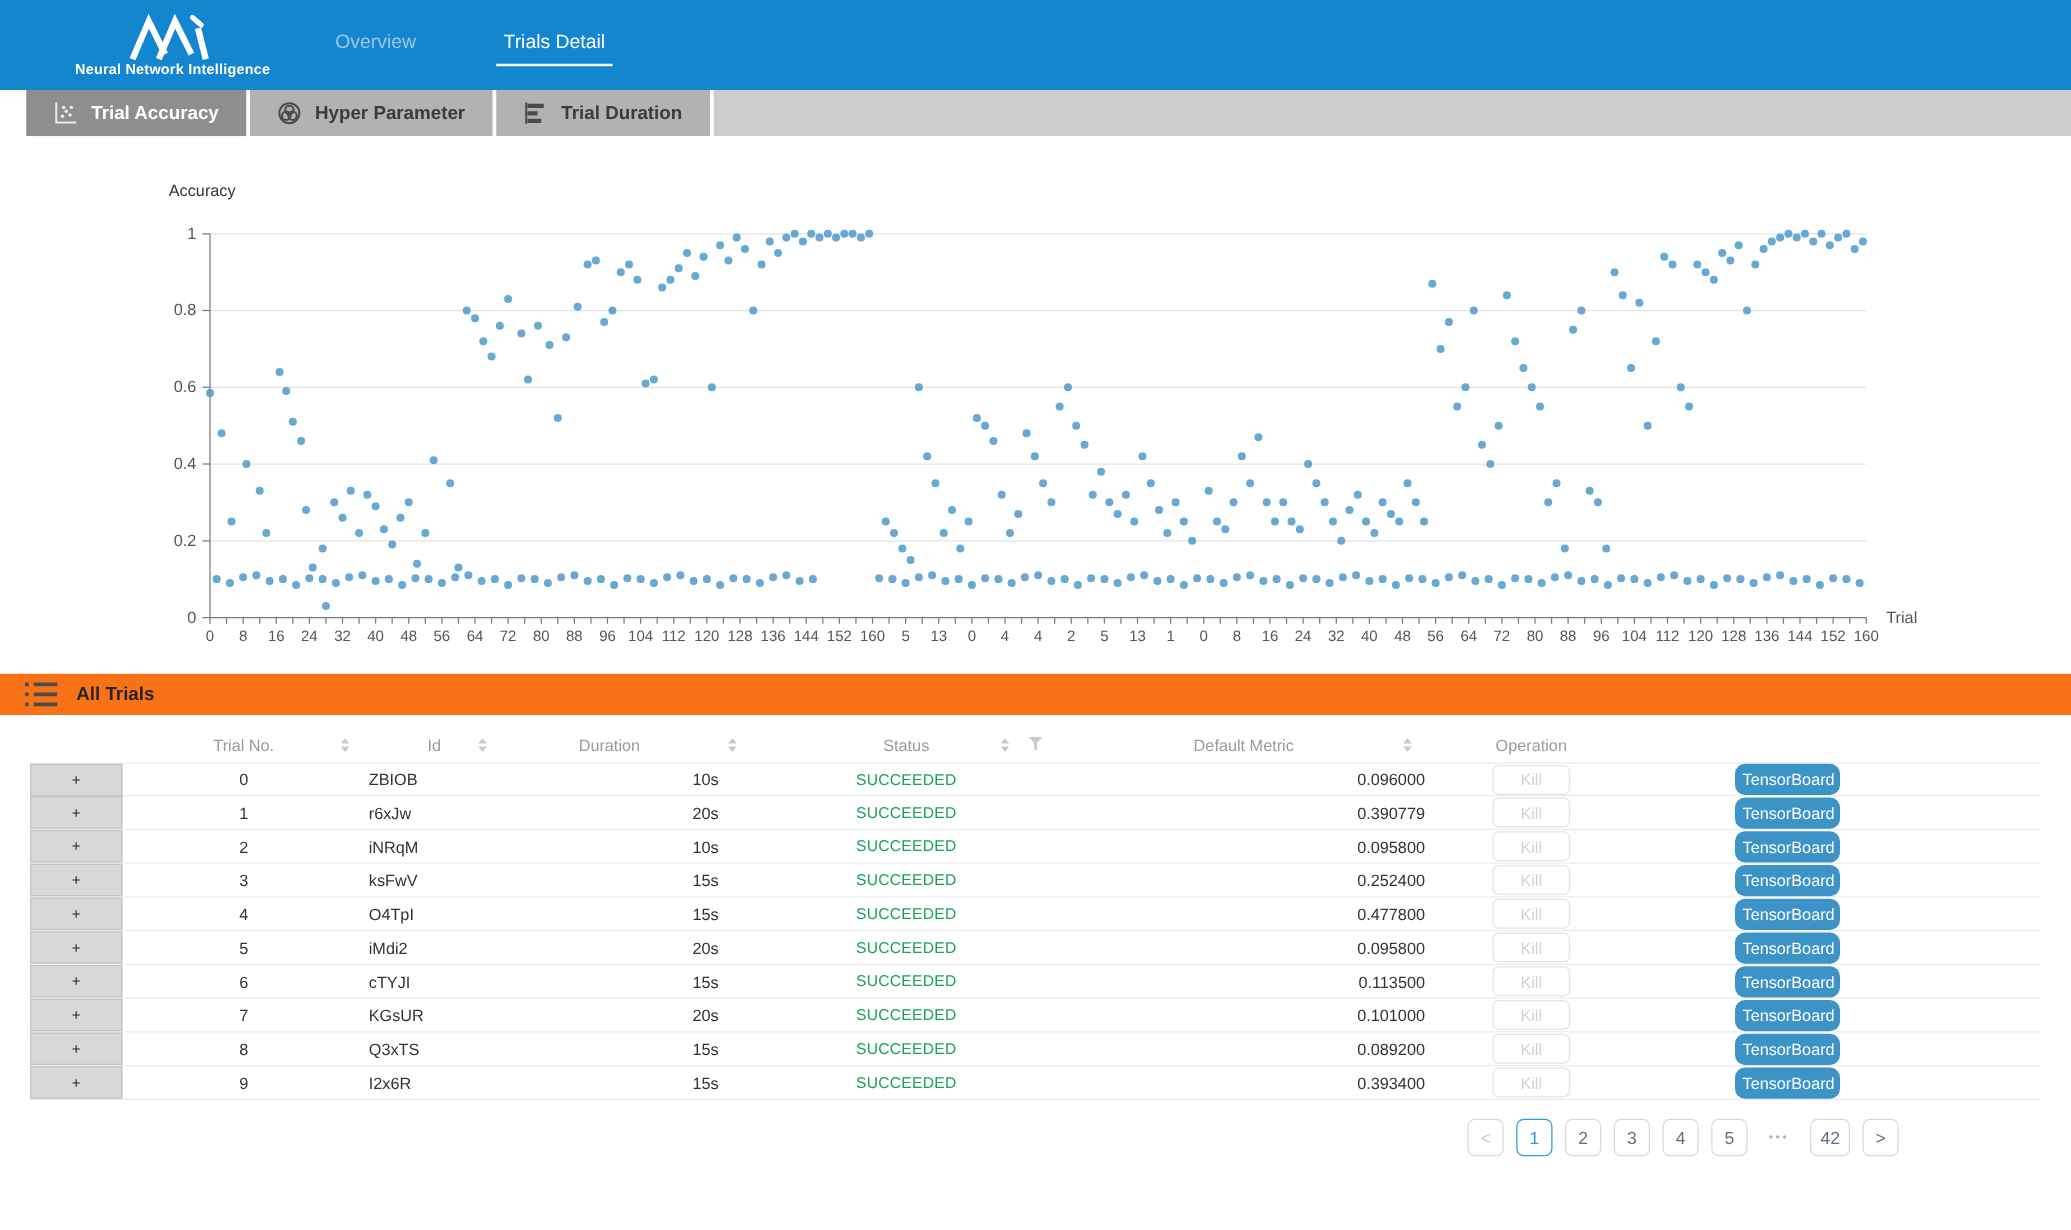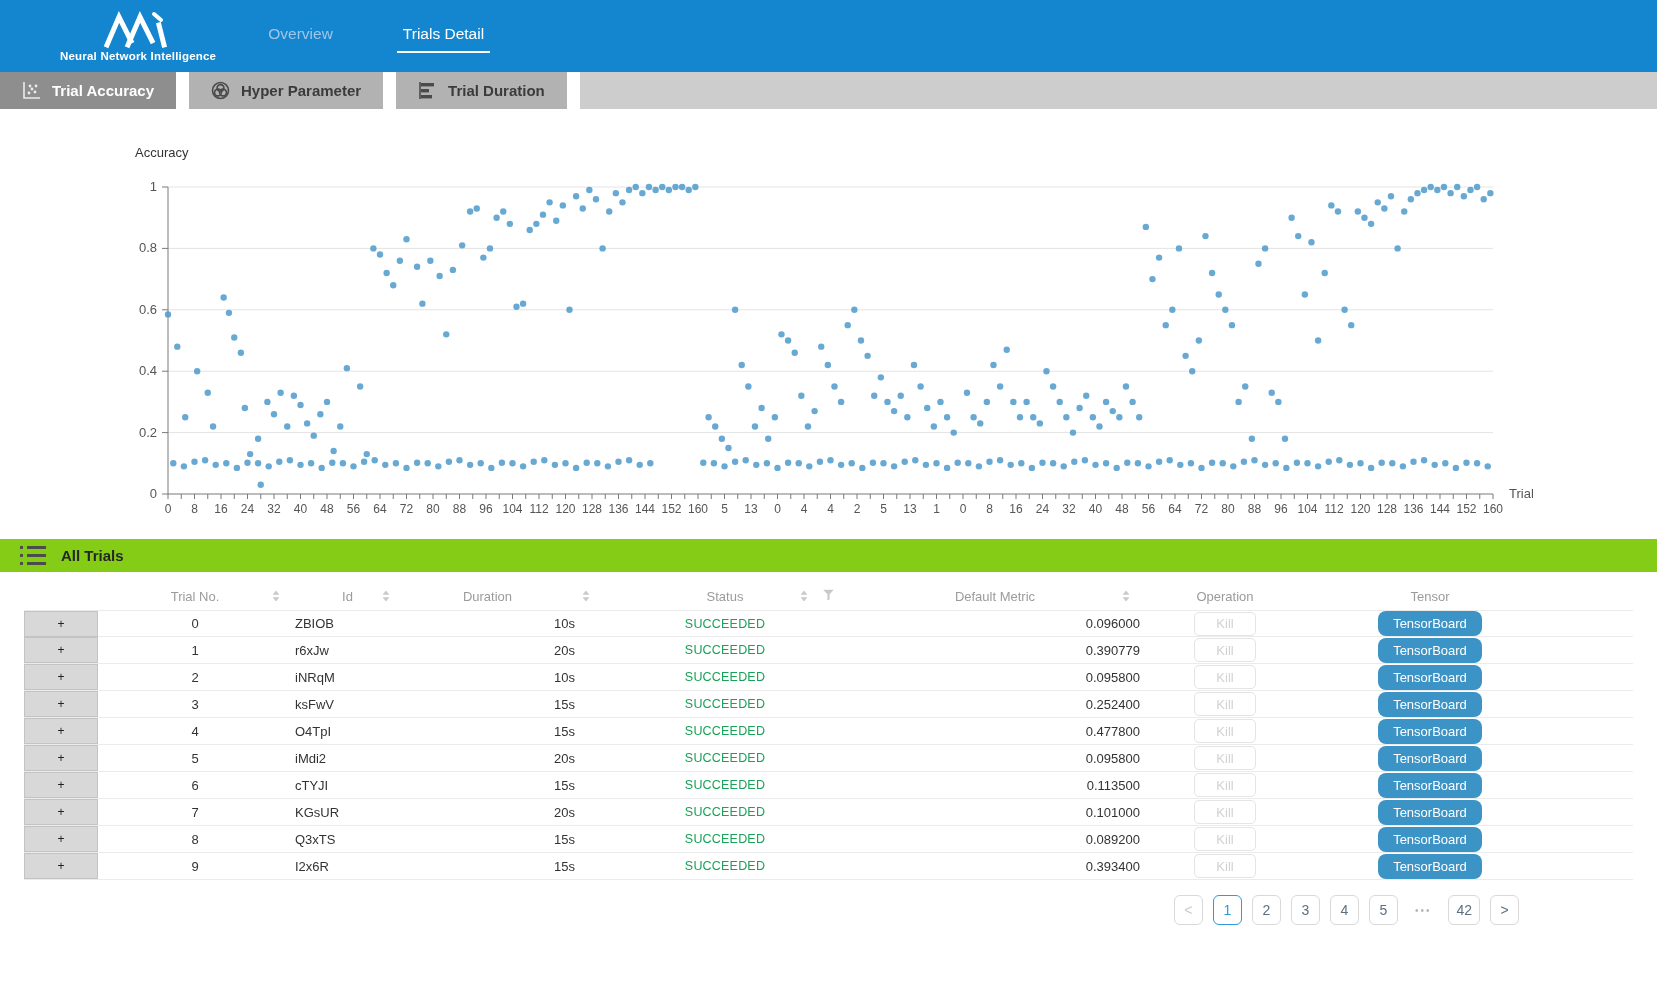--- a/index.html
+++ b/index.html
@@ -14,33 +14,33 @@
     --point:#4e9acb; --page-active:#2f9bd8;
   }
   
   .header{ height:72px; background:var(--header-bg); display:flex; align-items:center; }
   .logo{ margin-left:60px; display:flex; flex-direction:column; align-items:center; color:#fff;justify-content:flex-end; }
   .logo-caption{ font-size:11.5px; font-weight:bold; letter-spacing:.2px; margin-top:1px; }
   .nav{ display:flex; margin-left:46px; gap:58px; height:100%; align-items:center;justify-content:space-between; }
   .nav-item{ font-size:15.5px; color:#9ec6e8; cursor:pointer; padding:6px 6px 8px; border-bottom:2px solid transparent; }
   .nav-item.active{ color:#fff; border-bottom:2px solid #fff; }
   
-  .tabstrip{ height:37px; background:#fff; display:flex; gap:13px; }
+  .tabstrip{ height:37px; background:#fff; display:flex; gap:3px;padding-left:21px; }
   .tab{ display:flex; align-items:center; gap:11px; padding:0 22px; background:#b2b2b2;
         font-size:15px; font-weight:600; color:#3b3b3b; cursor:pointer; }
   .tab.active{ background:#8e8e8e; color:#fff; }
   .tab svg .ln{ stroke:#4a4a4a; fill:none; stroke-width:1.6; }
   .tab svg .dt{ fill:#4a4a4a; }
   .tab.active svg .ln{ stroke:#ececec; }
   .tab.active svg .dt{ fill:#ececec; }
   .tabstrip-filler{ flex:1; background:#cdcdcd; }
   
   .chart-wrap{ height:424px; position:relative; background:#fff; }
   
-  .alltrials-bar{ height:33px; background:#84cc16; display:flex; align-items:center; margin-top:6px;text-align:center; }
+  .alltrials-bar{ height:33px; background:#f97316; display:flex; align-items:center; margin-top:6px;text-align:center; }
   .alltrials-bar svg{ margin-left:20px; }
   .alltrials-title{ margin-left:15px; font-size:15px; font-weight:bold; color:#262626; }
   
   .table{ margin:10px 24px 0; }
   .thead{ display:flex; height:28px; align-items:center; color:#9b9b9b; font-size:13px; }
   .trow{ display:flex; height:27px; align-items:center; border-bottom:1px solid #ebebeb; font-size:13px; color:#333; }
   .trow:first-of-type{ border-top:1px solid #ebebeb; }
   .c{ position:relative; height:100%; display:flex; align-items:center; }
   .col-exp{ width:76px; }
   .col-tn{ width:190px; justify-content:center; }
@@ -54,21 +54,21 @@
   .th-label{ width:100%; text-align:center; }
   .col-id .th-label{ text-align:center; }
   .sort-caret{ position:absolute; right:10px; top:50%; transform:translateY(-50%); display:flex; flex-direction:column; gap:1px; }
   .col-status .sort-caret{ right:42px; }
   .filter-ic{ position:absolute; right:16px; top:50%; transform:translateY(-50%); }
   .expander{ width:74px; height:26px; background:#d8d8d8; border:1px solid #c3c3c3; font-size:12px;
              color:#222; cursor:pointer; line-height:1; }
   .status-text{ color:var(--green); font-size:12.5px; letter-spacing:.2px; }
   .kill-btn{ width:62px; height:24px; border:1px solid #e4e4e4; border-radius:5px; background:#fff;
              color:#d2d2d2; font-size:13px; }
-  .tb-btn{ width:104px; height:25px; border:none; border-radius:8px; background:var(--accent-blue);
+  .tb-btn{ width:84px; height:25px; border:none; border-radius:8px; background:var(--accent-blue);
            color:#fff; font-size:13px; cursor:pointer; }
   
   .pagination{ display:flex; justify-content:flex-end; gap:10px; margin:15px 138px 0 0; }
   .pagebtn{ min-width:29px; height:30px; border:1px solid #d9d9d9; border-radius:6px; background:#fff;
             color:#5e6f81; font-size:14px; display:flex; align-items:center; justify-content:center;
             padding:0 7px; cursor:pointer; }
   .pagebtn.active{ border-color:var(--page-active); color:var(--page-active); }
   .pagebtn.prev{ color:#c9c9c9; }
   .pagebtn.ellipsis{ border:none; color:#b5b5b5; font-size:10px; letter-spacing:2px; cursor:default; }
 </style>
@@ -679,23 +679,20 @@
         <div class="sort-caret">
           <svg width="8" height="11" viewBox="0 0 8 11">
             <path d="M4 0 L7.4 4.3 H0.6 Z" fill="#c9c9c9"></path>
             <path d="M4 11 L7.4 6.7 H0.6 Z" fill="#c9c9c9"></path>
           </svg>
         </div>
       </div>
       <div class="c col-op">
         <div class="th-label">Operation</div>
       </div>
-      <div class="c col-tb">
-        <div class="th-label">Tensor</div>
-      </div>
       <div class="c col-fill"></div>
     </div>
   <div id="tbody">
       <div class="trow">
         <div class="c col-exp">
           <button class="expander">+</button>
         </div>
         <div class="c col-tn">0</div>
         <div class="c col-id">ZBIOB</div>
         <div class="c col-dur">10s</div>

